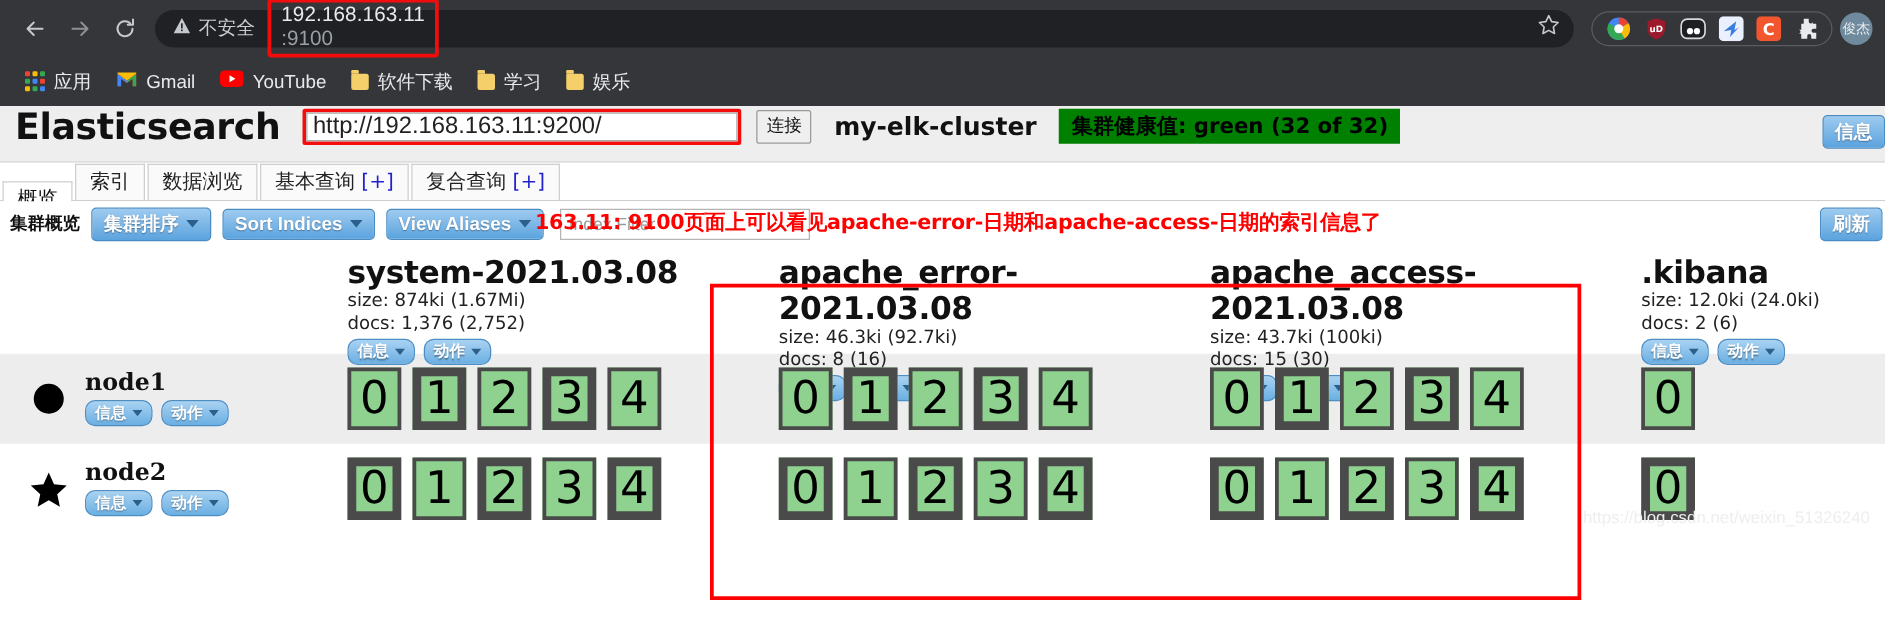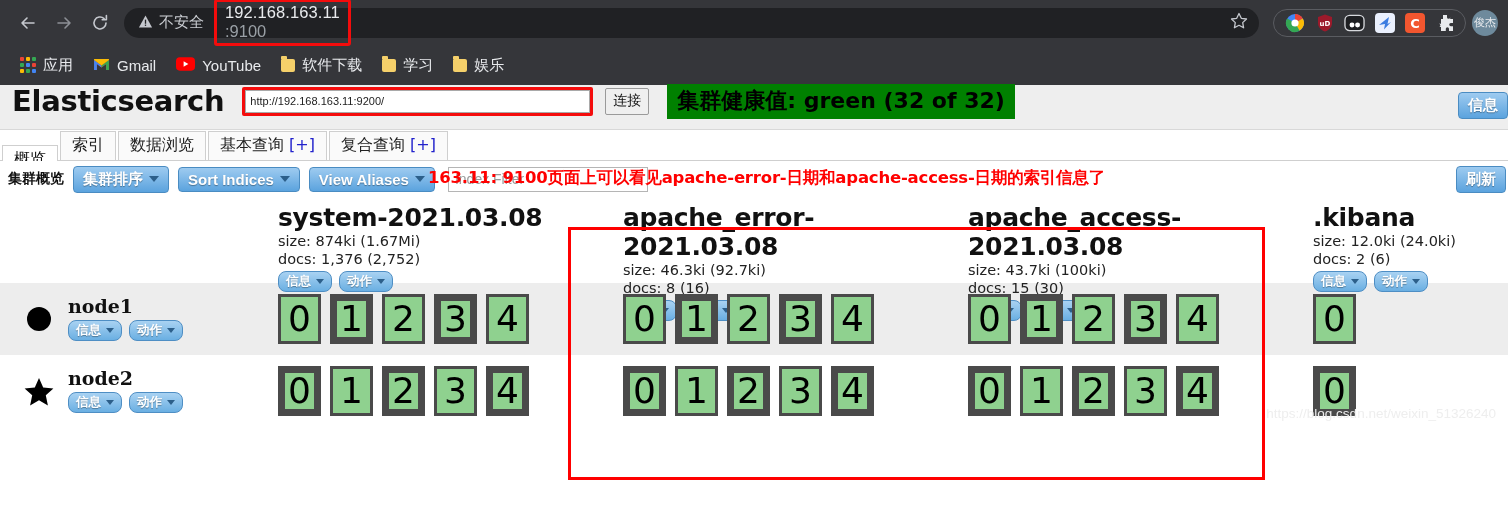--- a/index.html
+++ b/index.html
@@ -52,30 +52,30 @@
 
   
   .app{background:#ffffff;position:relative;width:1508px;}
   .app-header{
     height:45px;display:flex;align-items:center;padding:0 0 12px 12px;box-sizing:border-box;
     background:#eeeeee;border-bottom:1px solid #d8d8d8;position:relative;
   }
   .brand{font-family:"DejaVu Sans",sans-serif;font-size:29px;font-weight:bold;color:#111;letter-spacing:-.3px;}
   .hostbox-outline{border:3px solid #f40c0c;border-radius:2px;margin-left:18px;display:flex;align-items:center;}
   .host-input{
-    width:345px;height:23px;border:1px solid #a9a9a9;background:#fff;font-size:11px;color:#222;
+    width:345px;height:23px;border:1px solid #a9a9a9;background:#fff;font-size:19px;color:#222;
     padding:0 4px;box-sizing:border-box;font-family:"Liberation Sans",sans-serif;outline:none;
   }
   .connect-btn{
     margin-left:12px;height:27px;min-width:44px;padding:0 7px;border:1px solid #9a9a9a;background:#efefef;
     font-size:14px;color:#111;cursor:pointer;border-radius:2px;
   }
   .cluster-name{margin-left:18px;font-size:20px;font-weight:bold;color:#111;font-family:"DejaVu Sans",sans-serif;}
   .health{
-    margin-left:18px;background:#008000;color:#000;font-weight:bold;font-size:22px;
+    margin-left:18px;background:#008000;color:#000;font-weight:bold;font-size:17px;
     padding:2px 10px 3px 10px;font-family:"DejaVu Sans",sans-serif;
   }
   .hdr-right{position:absolute;right:0;top:7px;}
 
   .btn-blue{
     background:linear-gradient(#9ecbf0,#5ba3de);border:1px solid #4a8cc2;border-radius:4px;
     color:#fff;font-size:15px;font-weight:bold;padding:3px 9px;cursor:pointer;
     text-shadow:0 1px 1px rgba(0,0,0,.35);display:inline-flex;align-items:center;gap:6px;white-space:nowrap;
   }
   .btn-blue .caret{border-left:5px solid transparent;border-right:5px solid transparent;border-top:6px solid #2c5f8a;display:block;}
@@ -300,20 +300,21 @@
 
   <div class="app-header">
     <span class="brand">Elasticsearch</span>
 
     <span class="hostbox-outline">
       <input class="host-input" value="http://192.168.163.11:9200/" style="">
     </span>
 
     <button class="connect-btn">连接</button>
 
+    <span class="cluster-name">my-elk-cluster</span>
     <span class="health">集群健康值: green (32 of 32)</span>
 
     <span class="hdr-right">
       <span class="btn-blue">
         <span>信息</span>
       </span>
     </span>
   </div>
 
   <div class="tabs">

